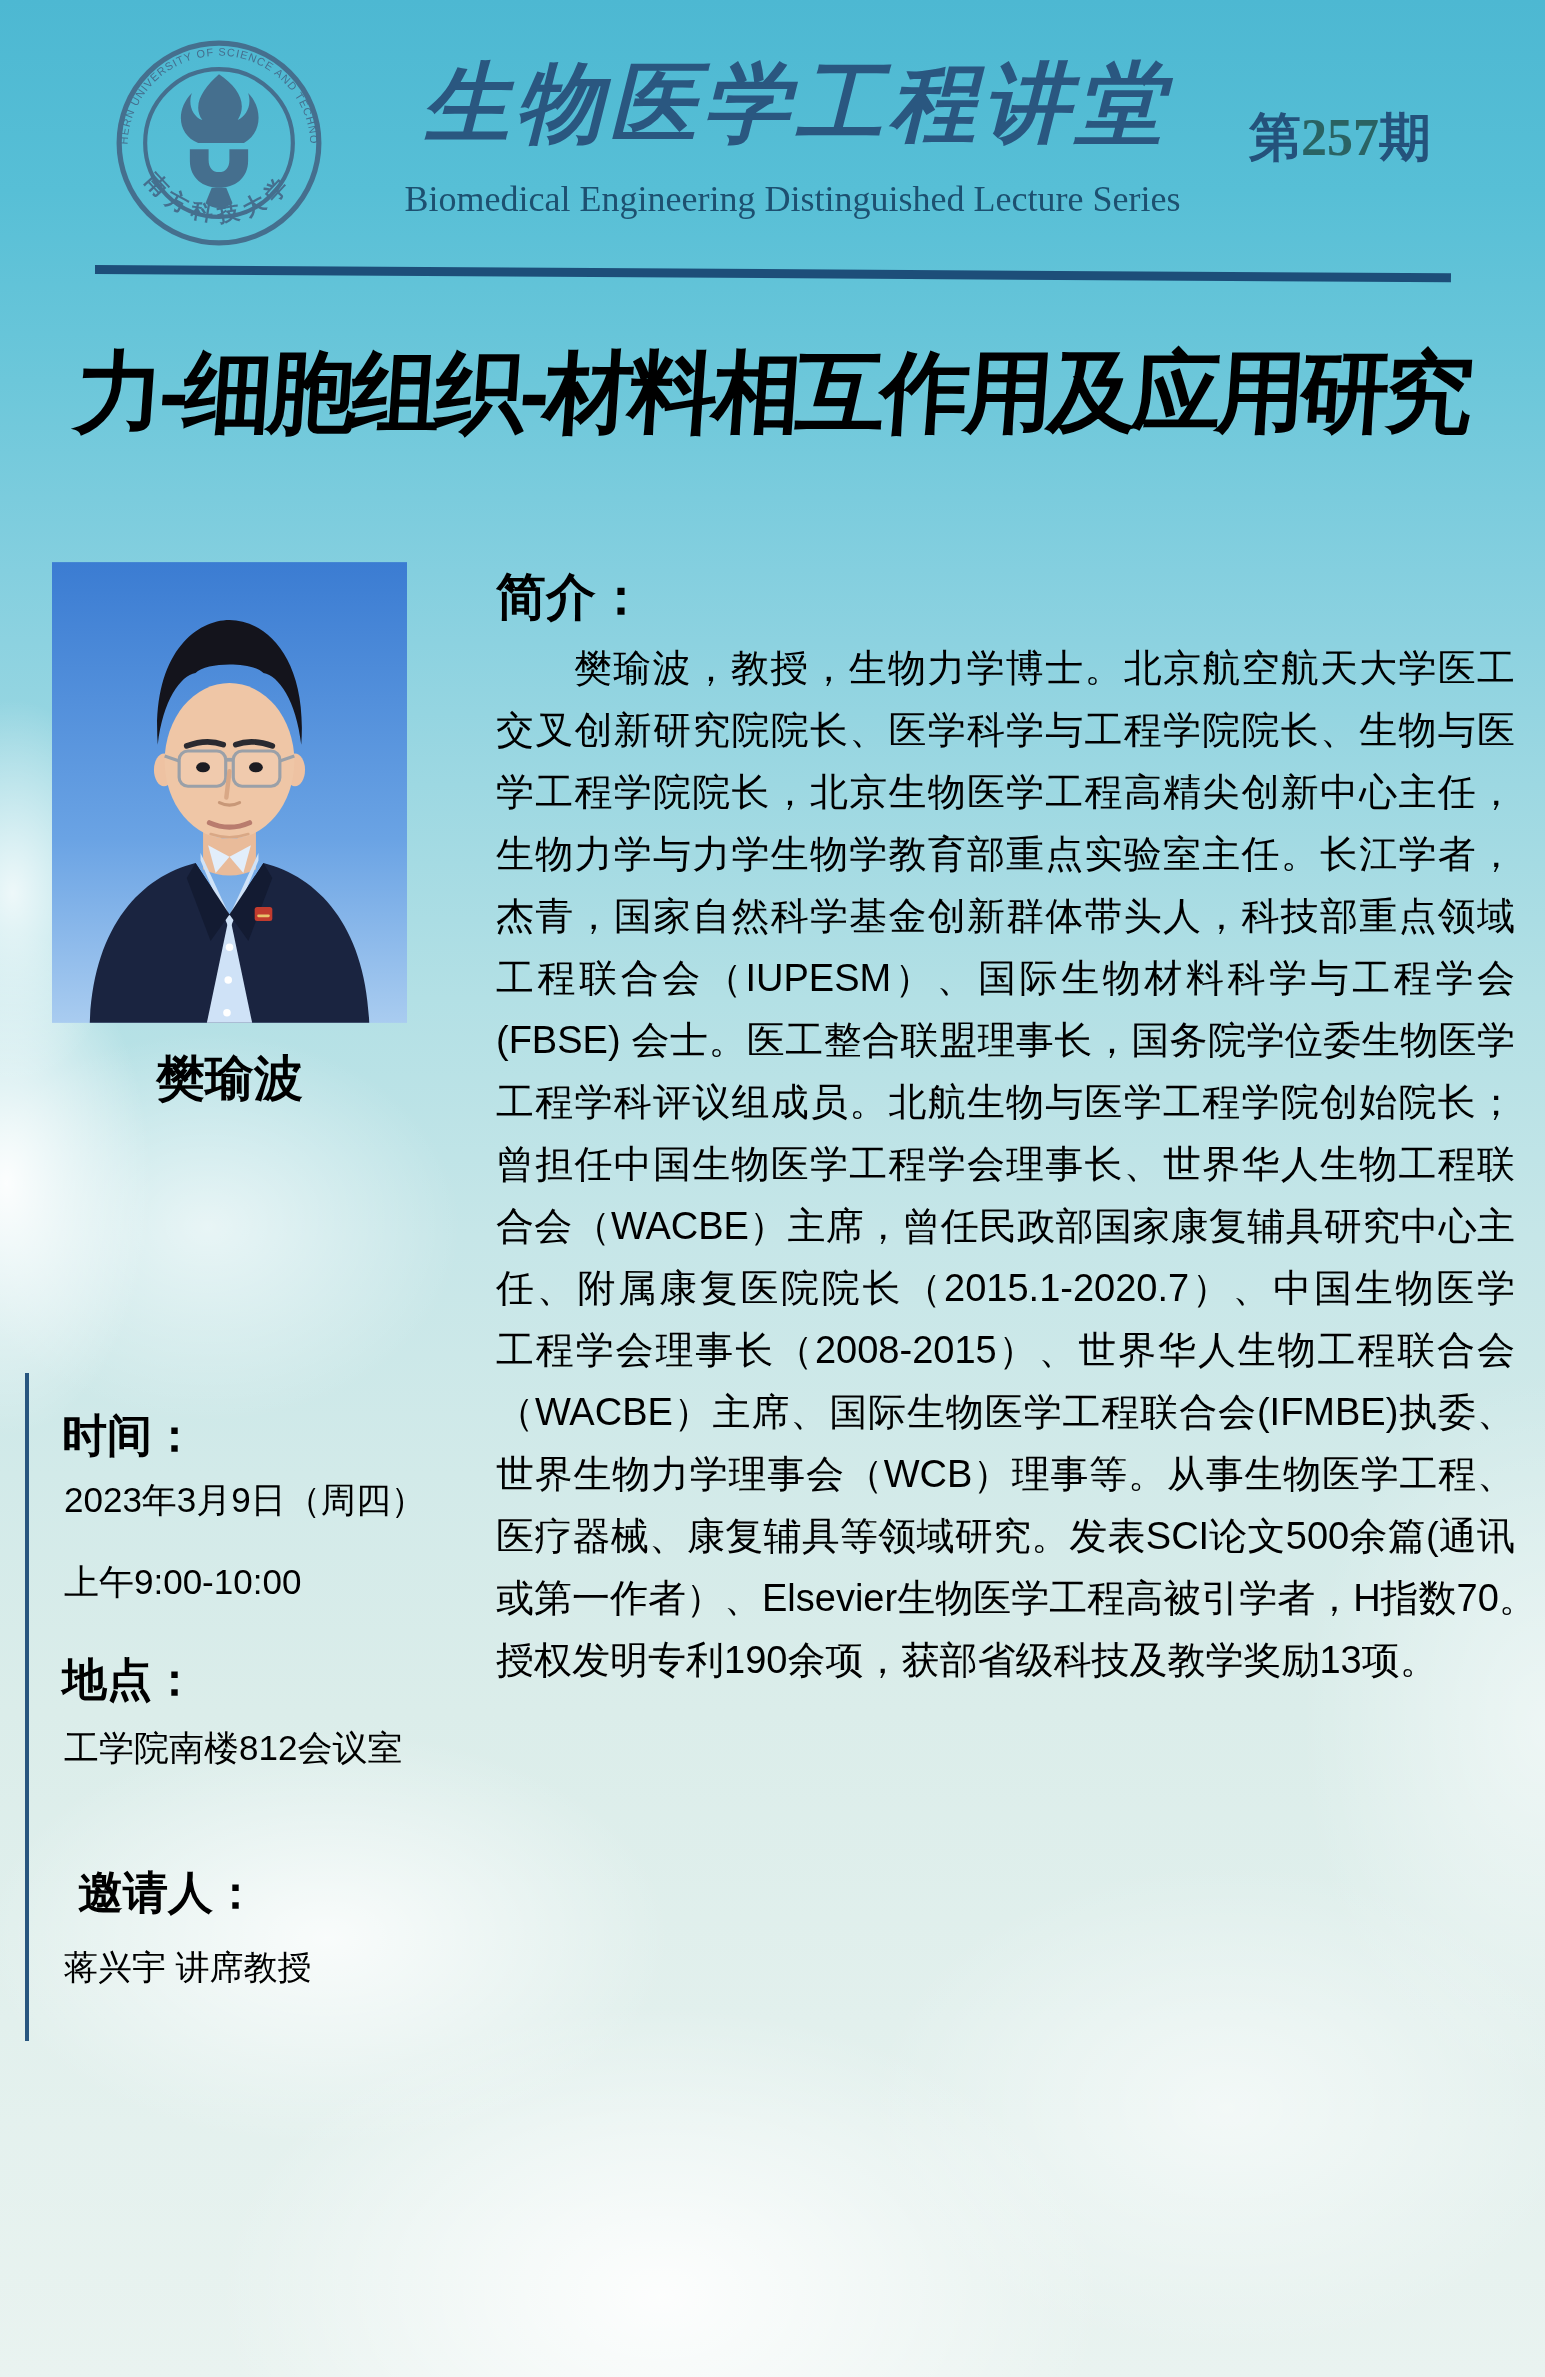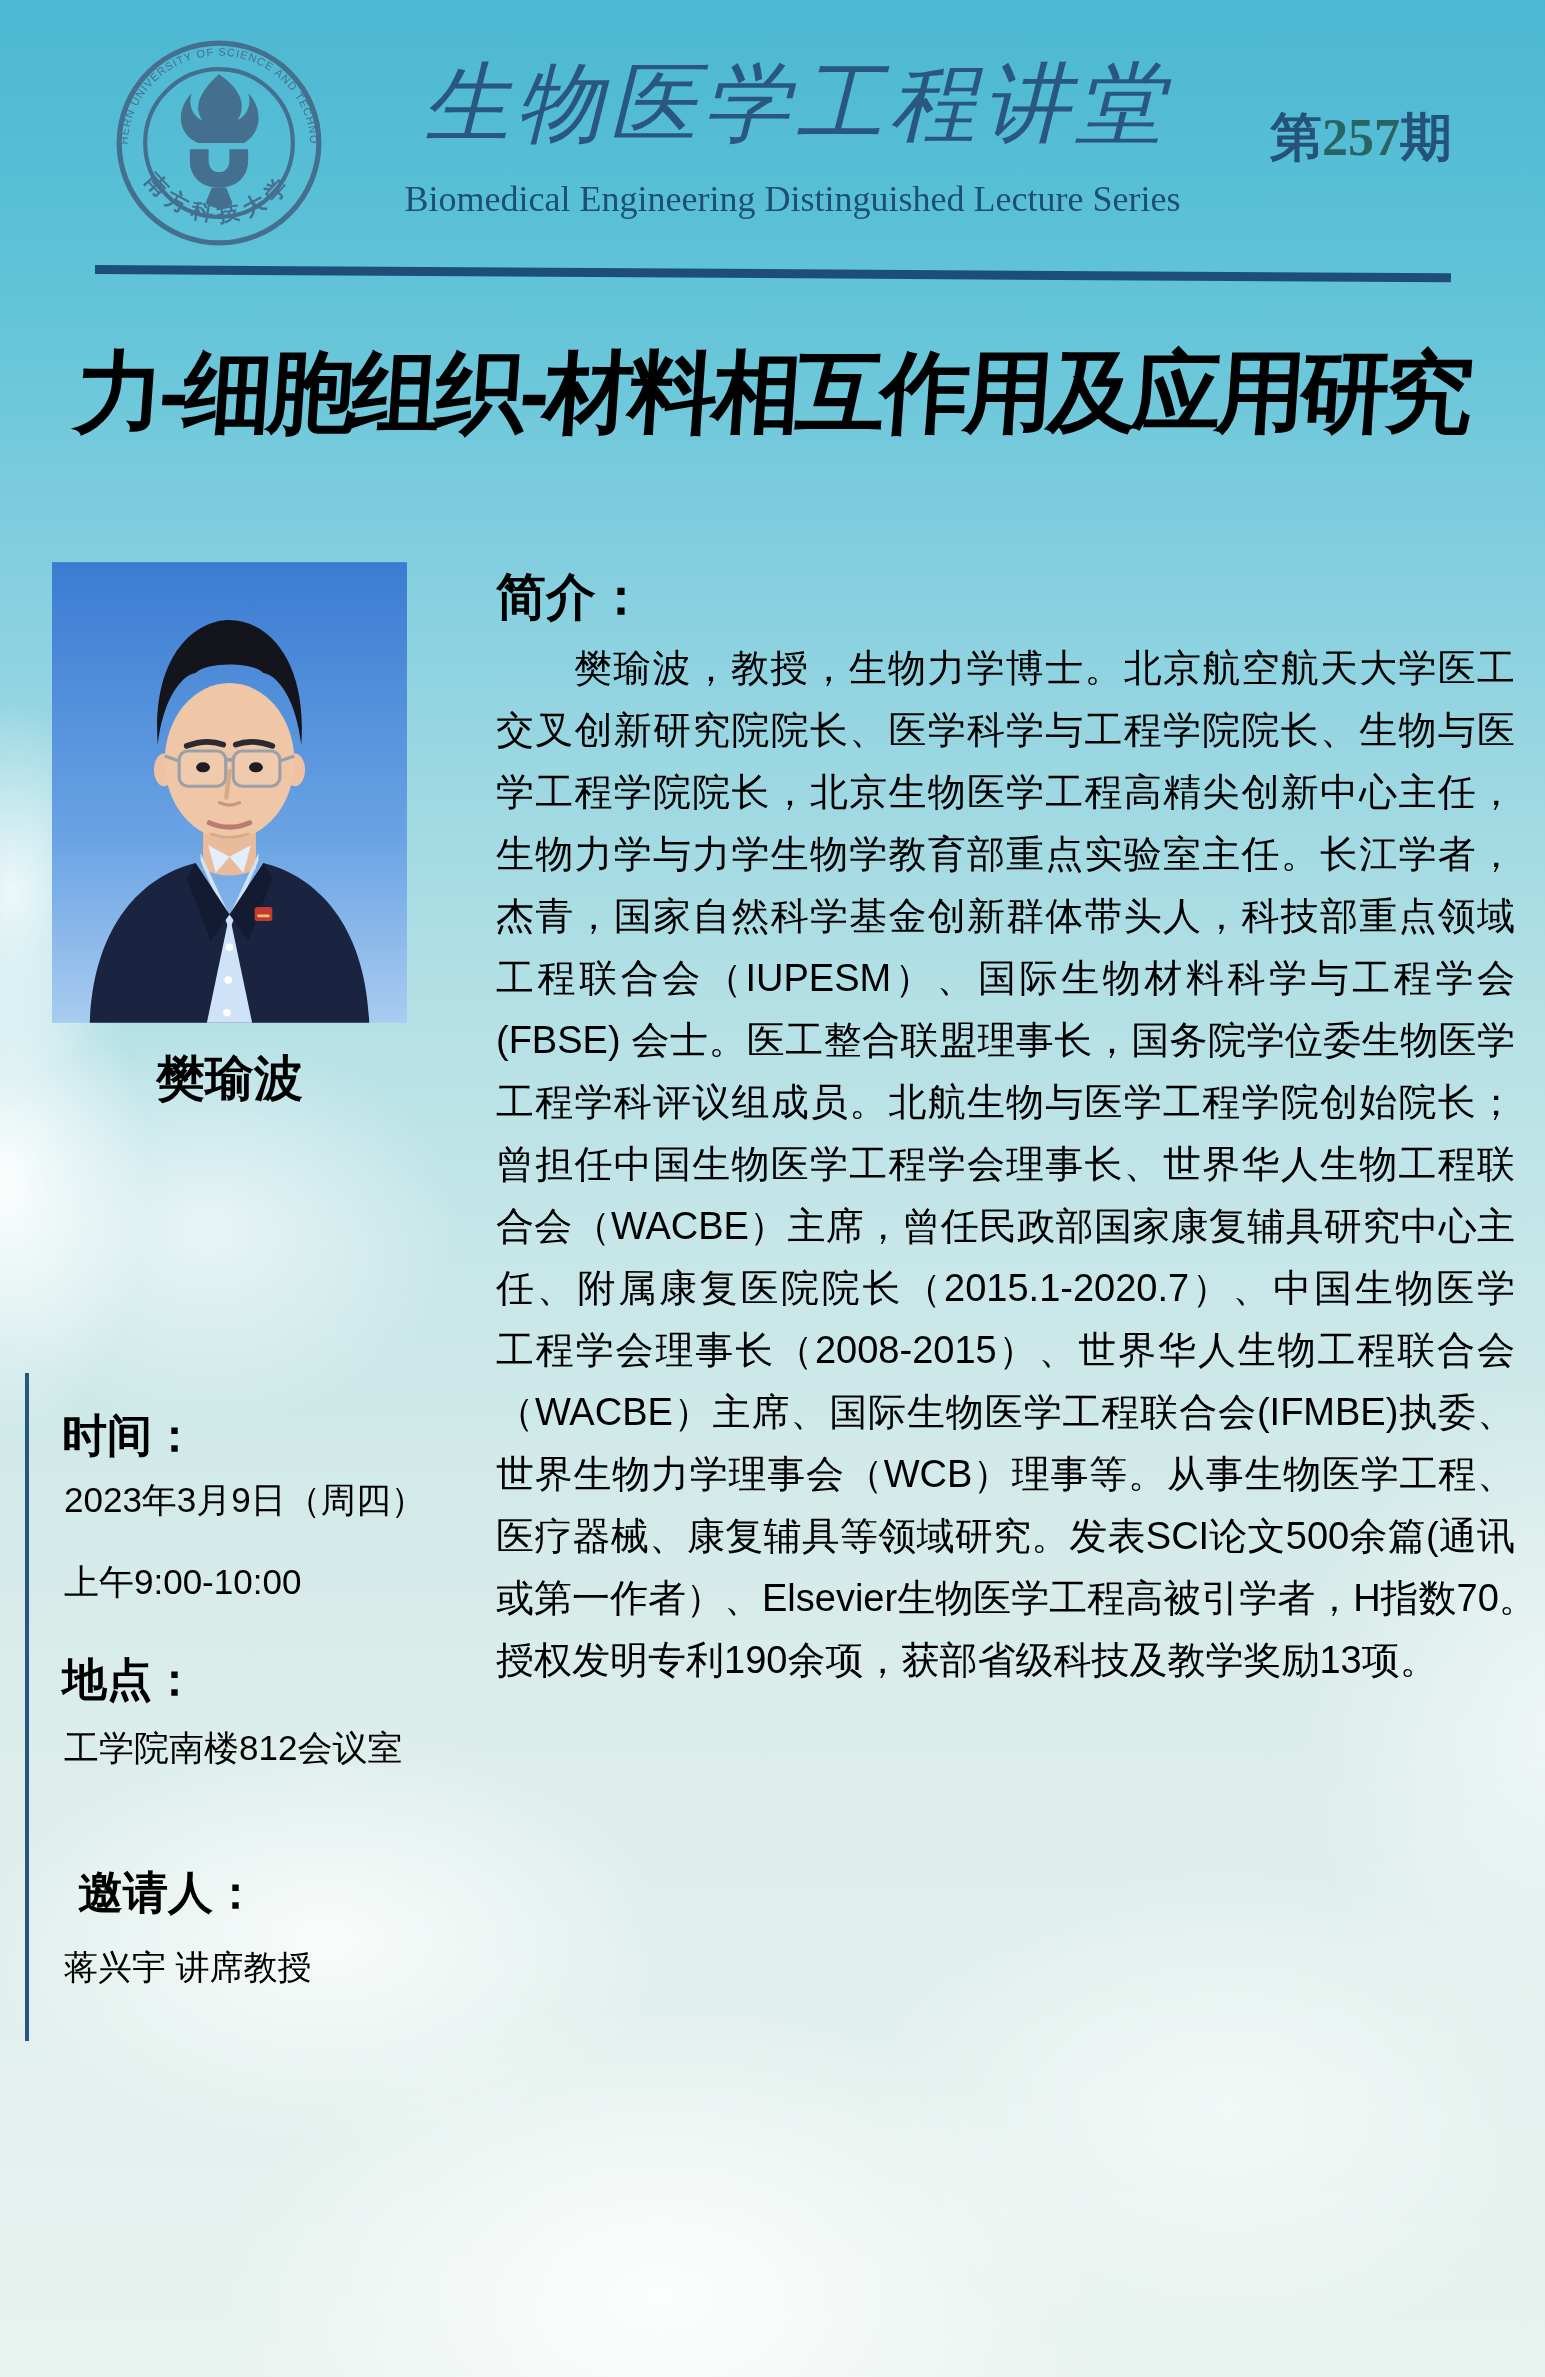--- a/index.html
+++ b/index.html
@@ -15,30 +15,30 @@
       radial-gradient(ellipse 478px 327px at 1227px 2108px,rgba(255,255,255,.55), rgba(255,255,255,0) 75%),
       radial-gradient(ellipse 327px 478px at 1545px 1730px,rgba(255,255,255,.50), rgba(255,255,255,0) 75%),
       linear-gradient(180deg,#4db8d2 0%,#57bfd6 8%,#6cc7da 16%,#84cfdf 24%,#9dd8e2 33%,
                       #b3e0e5 42%,#c6e6e8 52%,#d2eae9 62%,#dbedea 72%,#e2f0ed 85%,#e9f3f0 100%);
   }
   .abs { position:absolute; }
 
   
   .series-cn {
     left:390px; top:53px; width:812px; text-align:center;
-    font-family:"Liberation Serif", serif; font-style:italic; font-weight:400;
+    font-family:"Liberation Serif", serif; font-style:italic; font-weight:700;
     font-size:87px; line-height:101px; letter-spacing:6.3px; color:#2a5780;
   }
   .series-en {
     left:352px; top:169px; width:881px; text-align:center;
     font-family:"Liberation Serif", serif; font-size:36px; line-height:42px; color:#1d5070;margin-top:9px;
   }
   .issue {
     left:1249px; top:108px; font-family:"Liberation Serif", serif;
-    font-weight:700; font-size:52px; line-height:60px; color:#24527b; white-space:nowrap;margin-left:21px;
+    font-weight:700; font-size:52px; line-height:60px; color:#24527b; white-space:nowrap;
   }
   .issue .num { color:#2a6363; }
   .rule {
     left:95px; top:265px; width:1356px; height:9.4px; background:#1d4e79;
     transform:rotate(0.35deg); transform-origin:left center;
   }
 
   
   .lecture-title {
     left:31px; top:345px; width:1482px; text-align:center;

